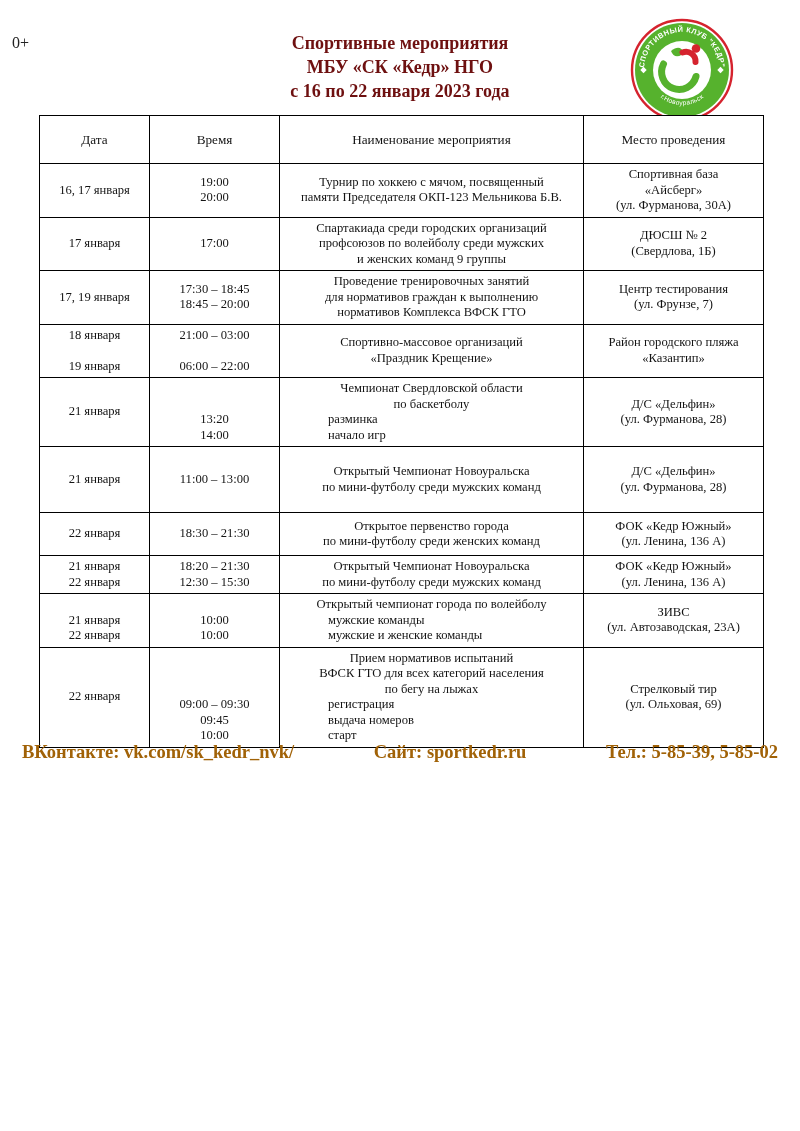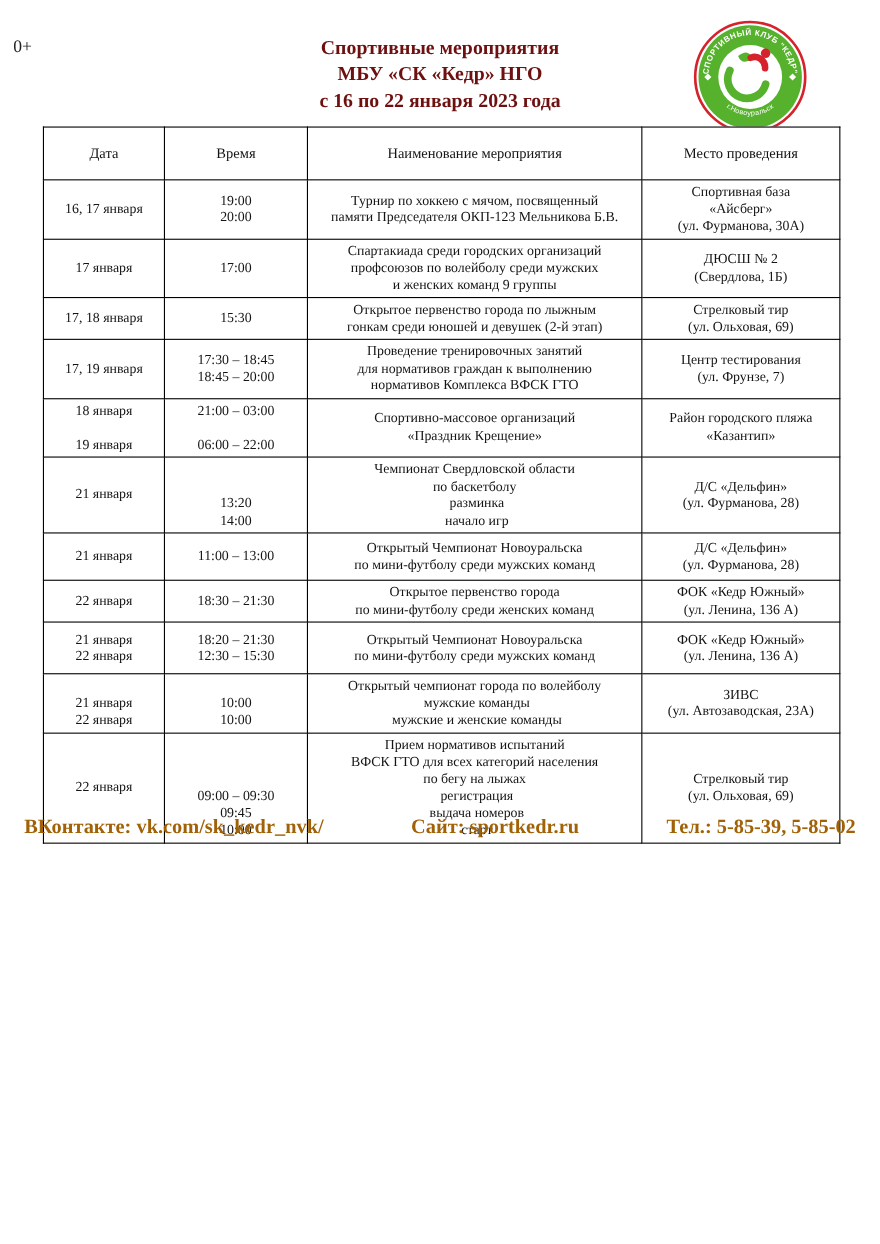--- a/index.html
+++ b/index.html
@@ -21,21 +21,21 @@
   table.events{
     position:absolute;left:39px;top:115px;width:724px;
     border-collapse:collapse;table-layout:fixed;background:#fff;
   }
   .events th,.events td{border:1px solid #000;}
   .events th{
     font-weight:normal;font-size:13.2px;height:45px;vertical-align:middle;
   }
   .events td{vertical-align:middle;padding:3px 4px;font-size:12.6px;}
   .ln{min-height:15.5px;line-height:15.5px;text-align:center;white-space:nowrap;overflow:hidden;}
-  td.name .ln.l{text-align:center;padding-left:4px;}
+  td.name .ln.l{text-align:left;padding-left:4px;margin-left:40px;}
   tbody tr:nth-child(1){height:53px}
   tbody tr:nth-child(2){height:48px}
   tbody tr:nth-child(3){height:38px}
   tbody tr:nth-child(4){height:50px}
   tbody tr:nth-child(5){height:52px}
   tbody tr:nth-child(6){height:66px}
   tbody tr:nth-child(7){height:43px}
   tbody tr:nth-child(8){height:38px}
   tbody tr:nth-child(9){height:47px}
   tbody tr:nth-child(10){height:46px}
@@ -128,36 +128,20 @@
             <div class="ln c">профсоюзов по волейболу среди мужских</div>
             <div class="ln c">и женских команд 9 группы</div>
           </td>
           <td class="venue">
             <div class="ln">ДЮСШ № 2</div>
             <div class="ln">(Свердлова, 1Б)</div>
           </td>
         </tr>
         <tr>
           <td class="date">
-            <div class="ln">17, 18 января</div>
-          </td>
-          <td class="time">
-            <div class="ln">15:30</div>
-          </td>
-          <td class="name">
-            <div class="ln c">Открытое первенство города по лыжным</div>
-            <div class="ln c">гонкам среди юношей и девушек (2-й этап)</div>
-          </td>
-          <td class="venue">
-            <div class="ln">Стрелковый тир</div>
-            <div class="ln">(ул. Ольховая, 69)</div>
-          </td>
-        </tr>
-        <tr>
-          <td class="date">
             <div class="ln">17, 19 января</div>
           </td>
           <td class="time">
             <div class="ln">17:30 – 18:45</div>
             <div class="ln">18:45 – 20:00</div>
           </td>
           <td class="name">
             <div class="ln c">Проведение тренировочных занятий</div>
             <div class="ln c">для нормативов граждан к выполнению</div>
             <div class="ln c">нормативов Комплекса ВФСК ГТО</div>

